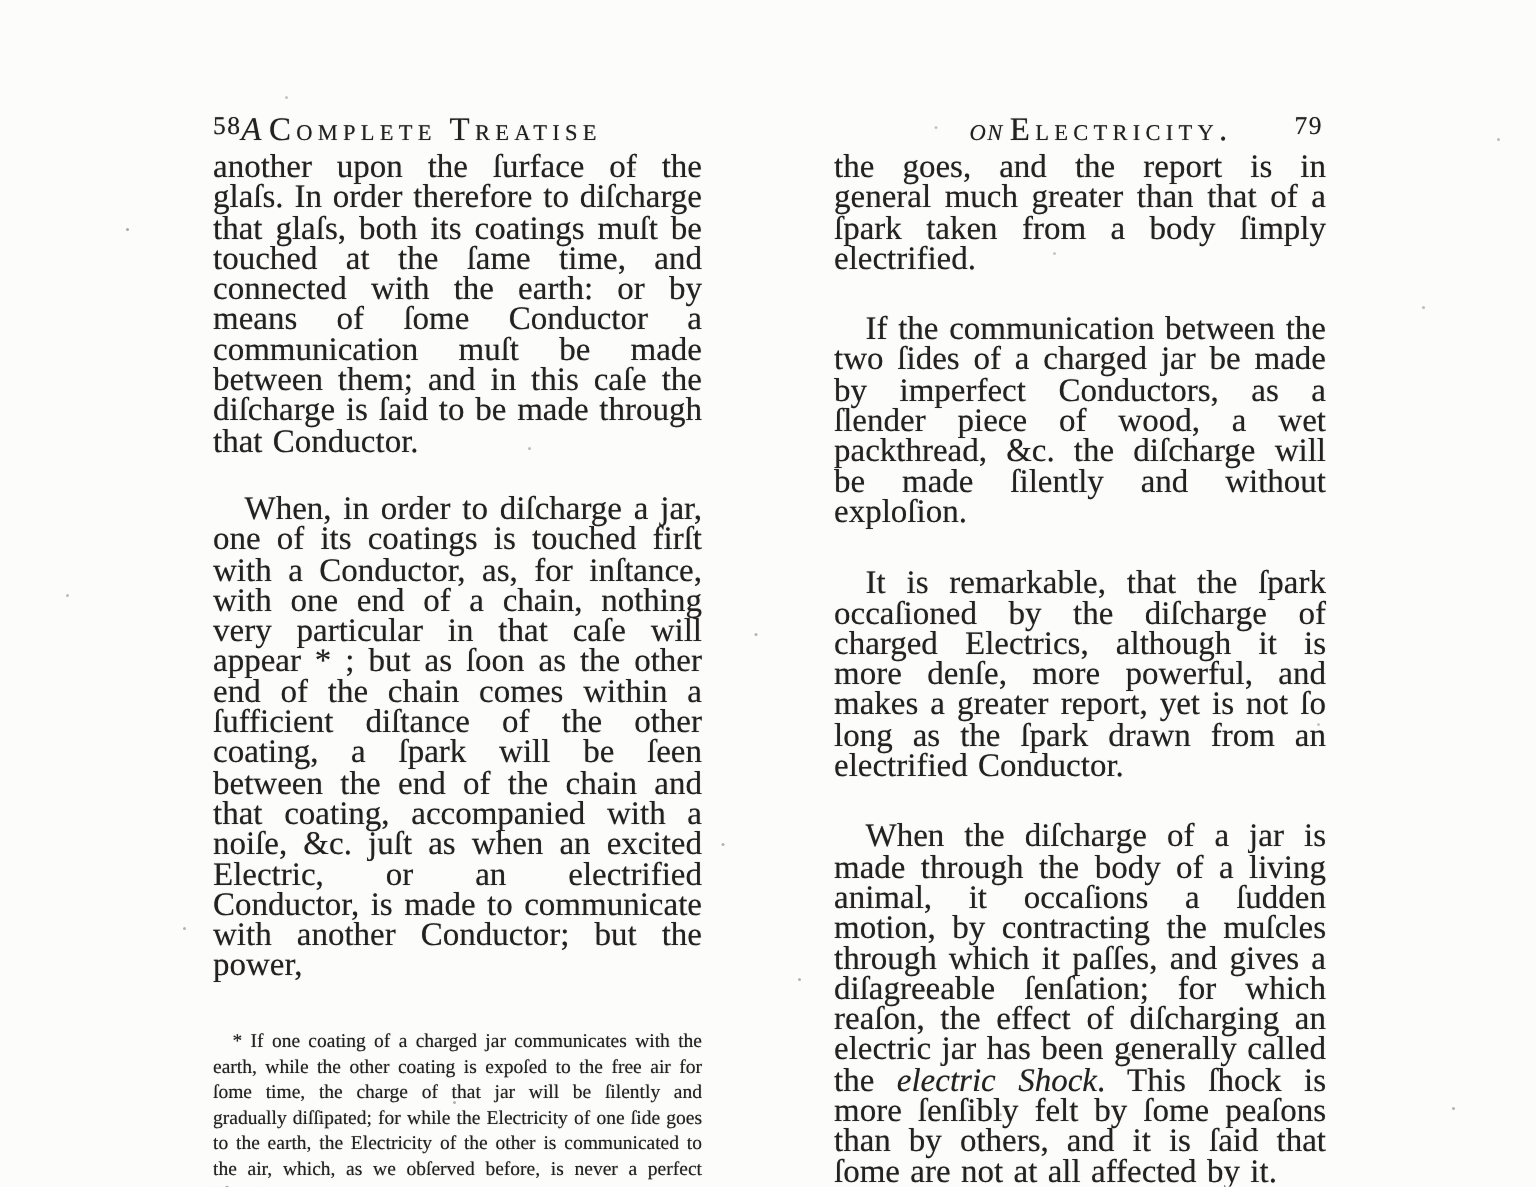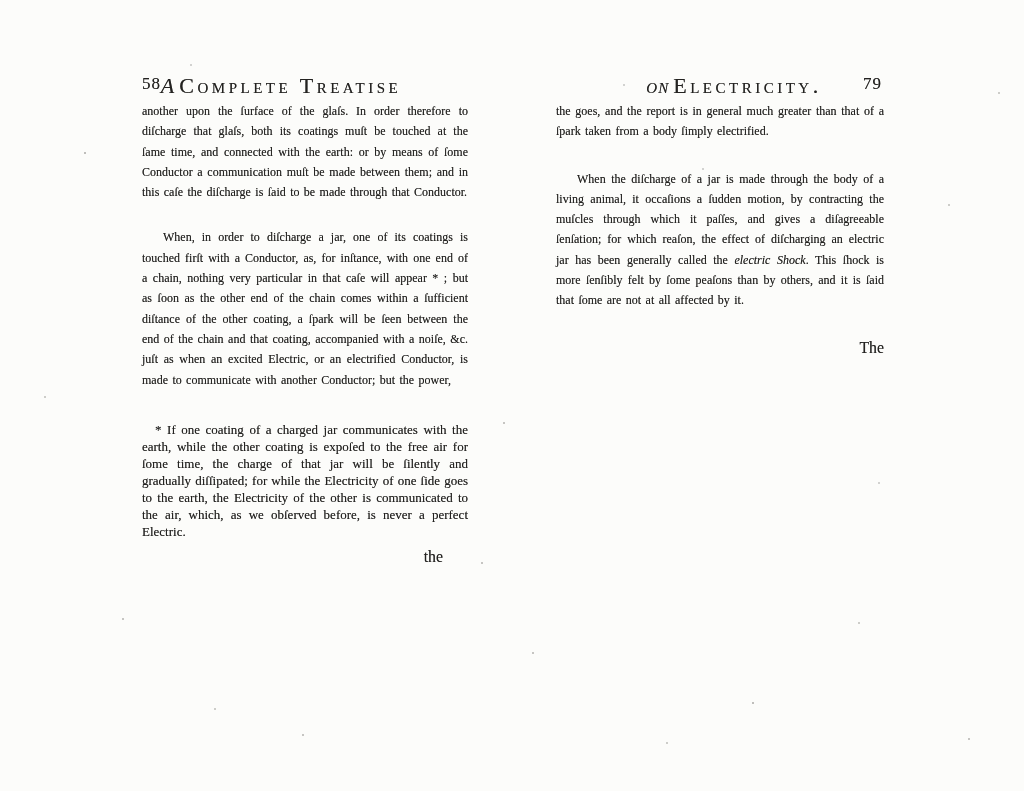--- a/index.html
+++ b/index.html
@@ -72,21 +72,21 @@
     font-size: 22px;
     letter-spacing: 3.5px;
     white-space: nowrap;
   }
   #page-left  .title { transform: translateX(-24px); }
   #page-right .title { transform: translateX(14px); }
   .running-head .title i { letter-spacing: 1px; margin-right: 4px; }
 
   .body-text p {
     margin: 0 0 25px 0;
-    font-size: 12px;
+    font-size: 22px;
     line-height: 20.3px;
     text-align: justify;
     word-spacing: 1.4px;
   }
   #page-right .body-text p { margin-bottom: 27px; }
   .body-text p.indent { text-indent: 21px; }
   .body-text p.last { margin-bottom: 0; }
 
   .footnote {
     margin-top: 31px;
@@ -124,16 +124,18 @@
   <div class="catchword">the</div>
 </div>
 
 <div class="page" id="page-right">
   <div class="running-head">
     <span class="title"><i>on</i><span>Electricity.</span></span>
     <span class="pagenum">79</span>
   </div>
   <div class="body-text">
     <p>the goes, and the report is in general much greater than that of a ſpark taken from a body ſimply electrified.</p>
+    <p class="indent">If the communication between the two ſides of a charged jar be made by imperfect Conductors, as a ſlender piece of wood, a wet packthread, &amp;c. the diſcharge will be made ſilently and without exploſion.</p>
+    <p class="indent">It is remarkable, that the ſpark occaſioned by the diſcharge of charged Electrics, although it is more denſe, more powerful, and makes a greater report, yet is not ſo long as the ſpark drawn from an electrified Conductor.</p>
     <p class="indent last"><span>When the diſcharge of a jar is made through the body of a living animal, it occaſions a ſudden motion, by contracting the muſcles through which it paſſes, and gives a diſagreeable ſenſation; for which reaſon, the effect of diſcharging an electric jar has been generally called the </span><i>electric Shock</i><span>. This ſhock is more ſenſibly felt by ſome peaſons than by others, and it is ſaid that ſome are not at all affected by it.</span></p>
   </div>
   <div class="catchword">The</div>
 </div>
 
 </body></html>

